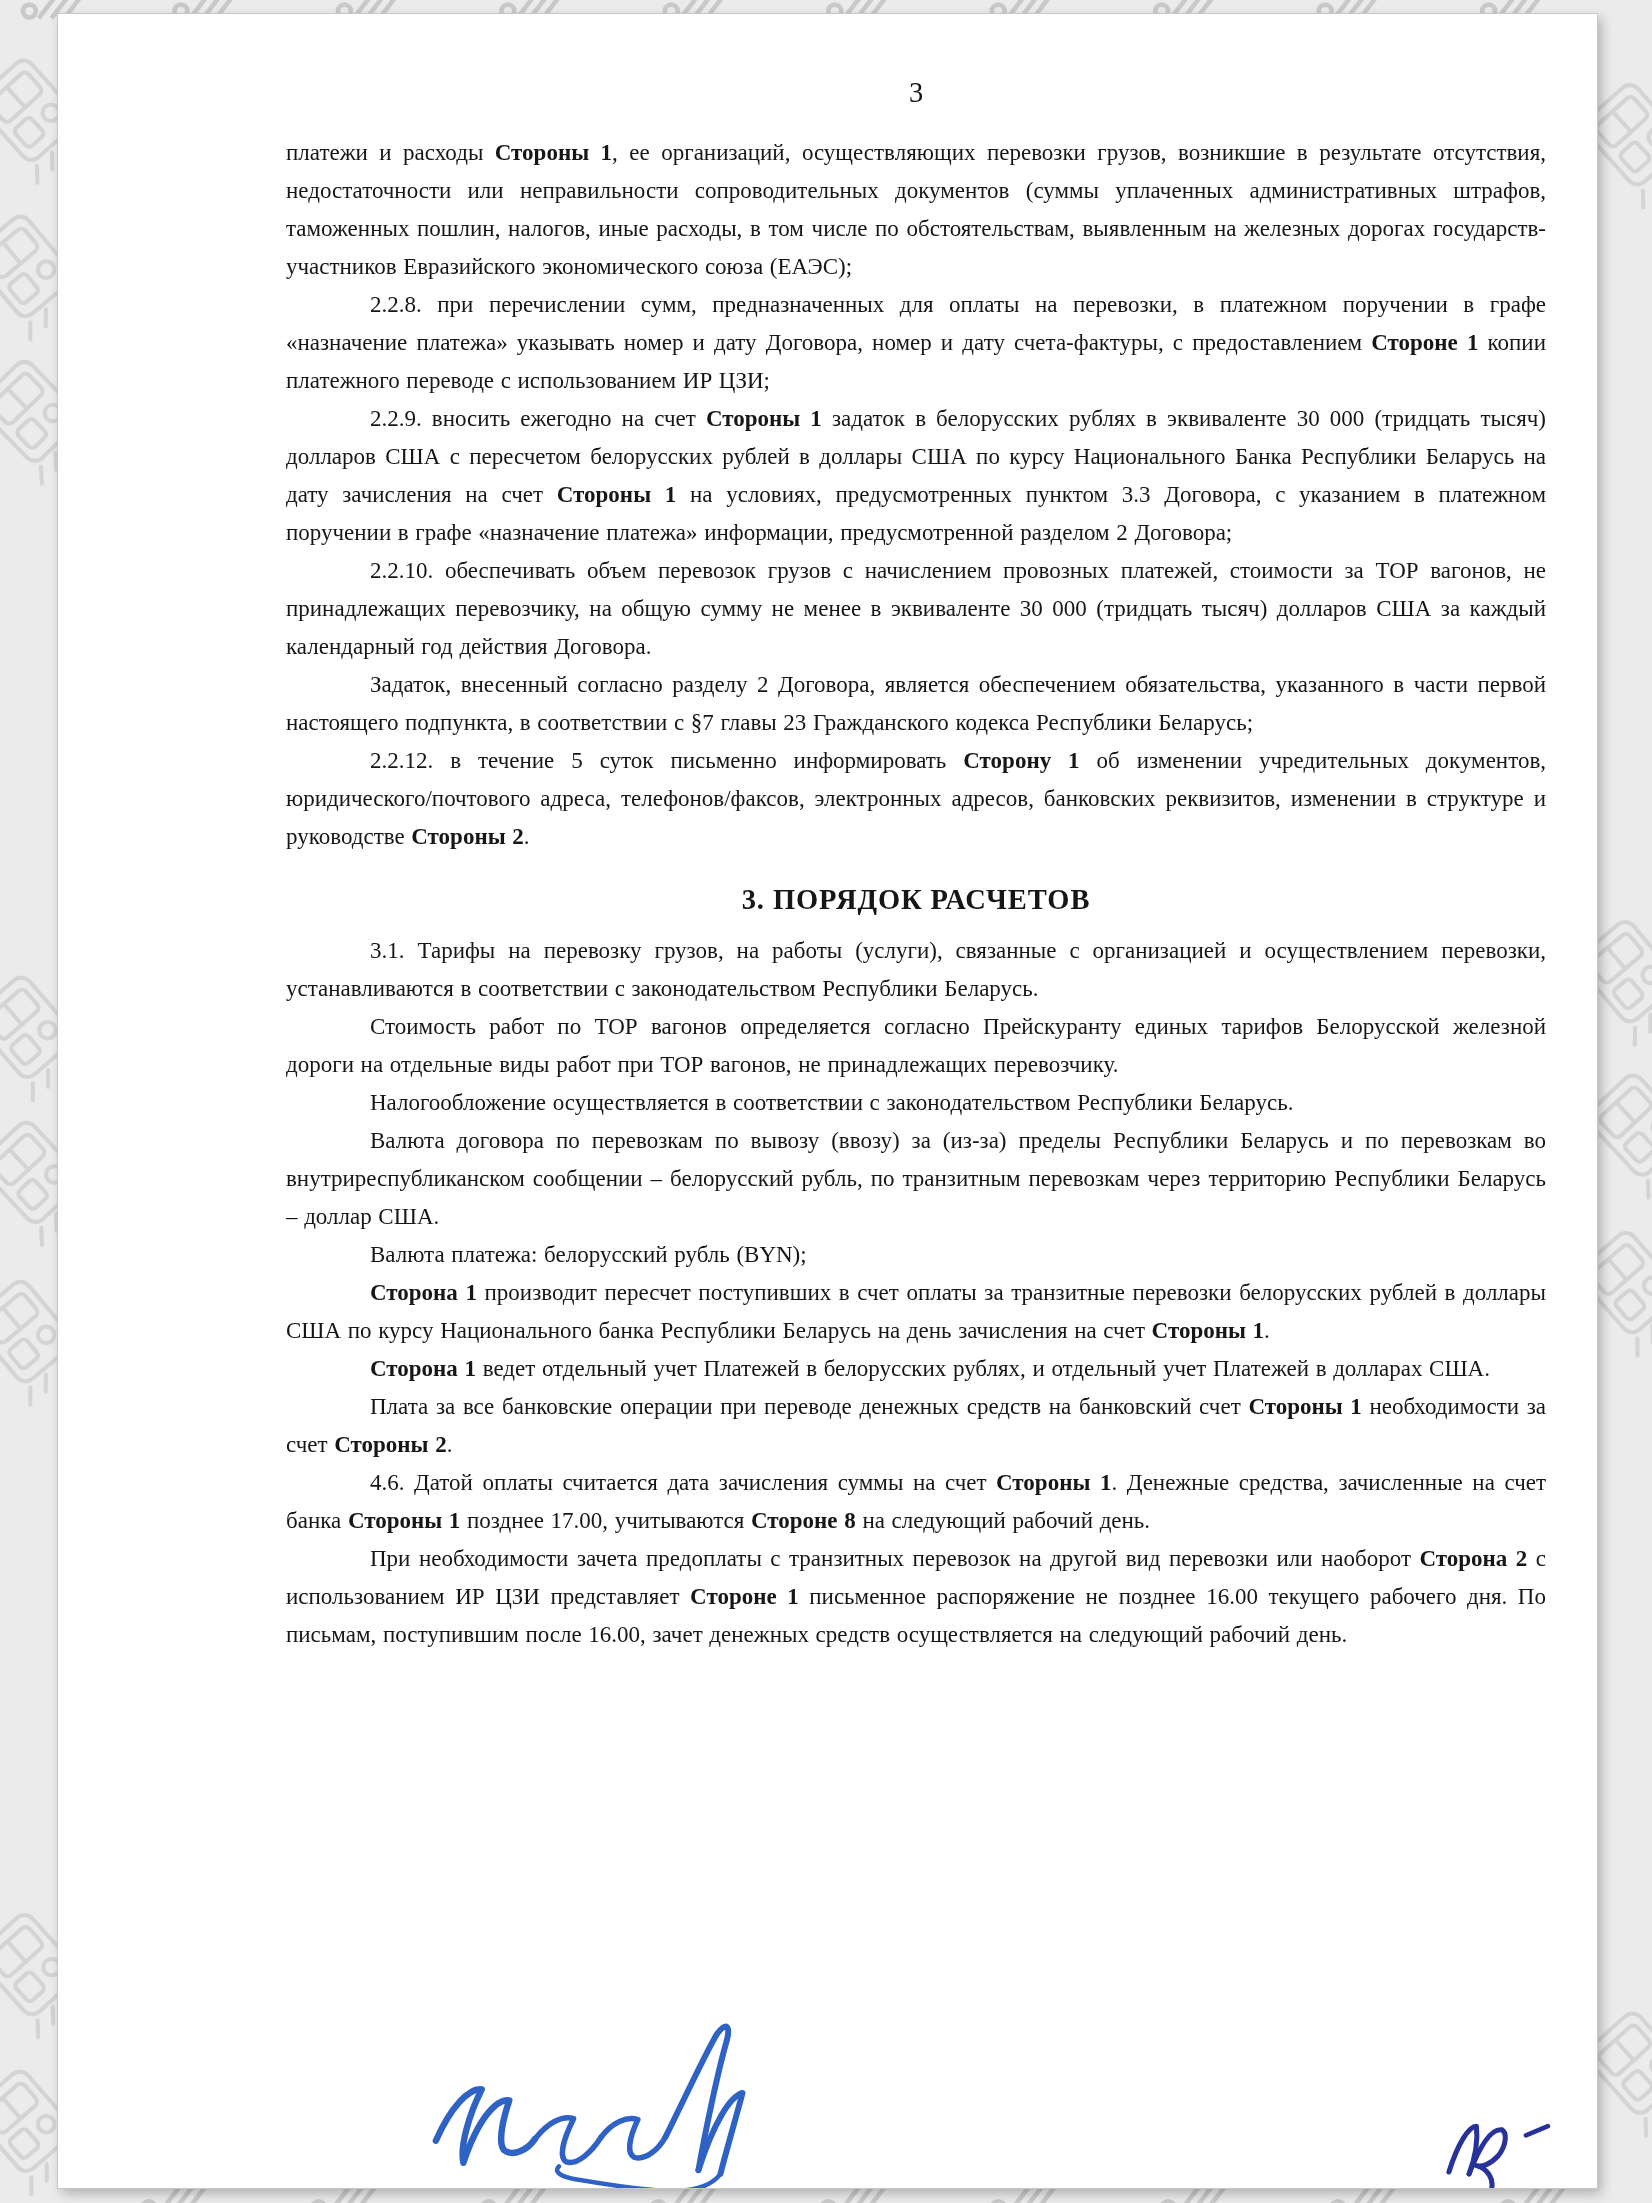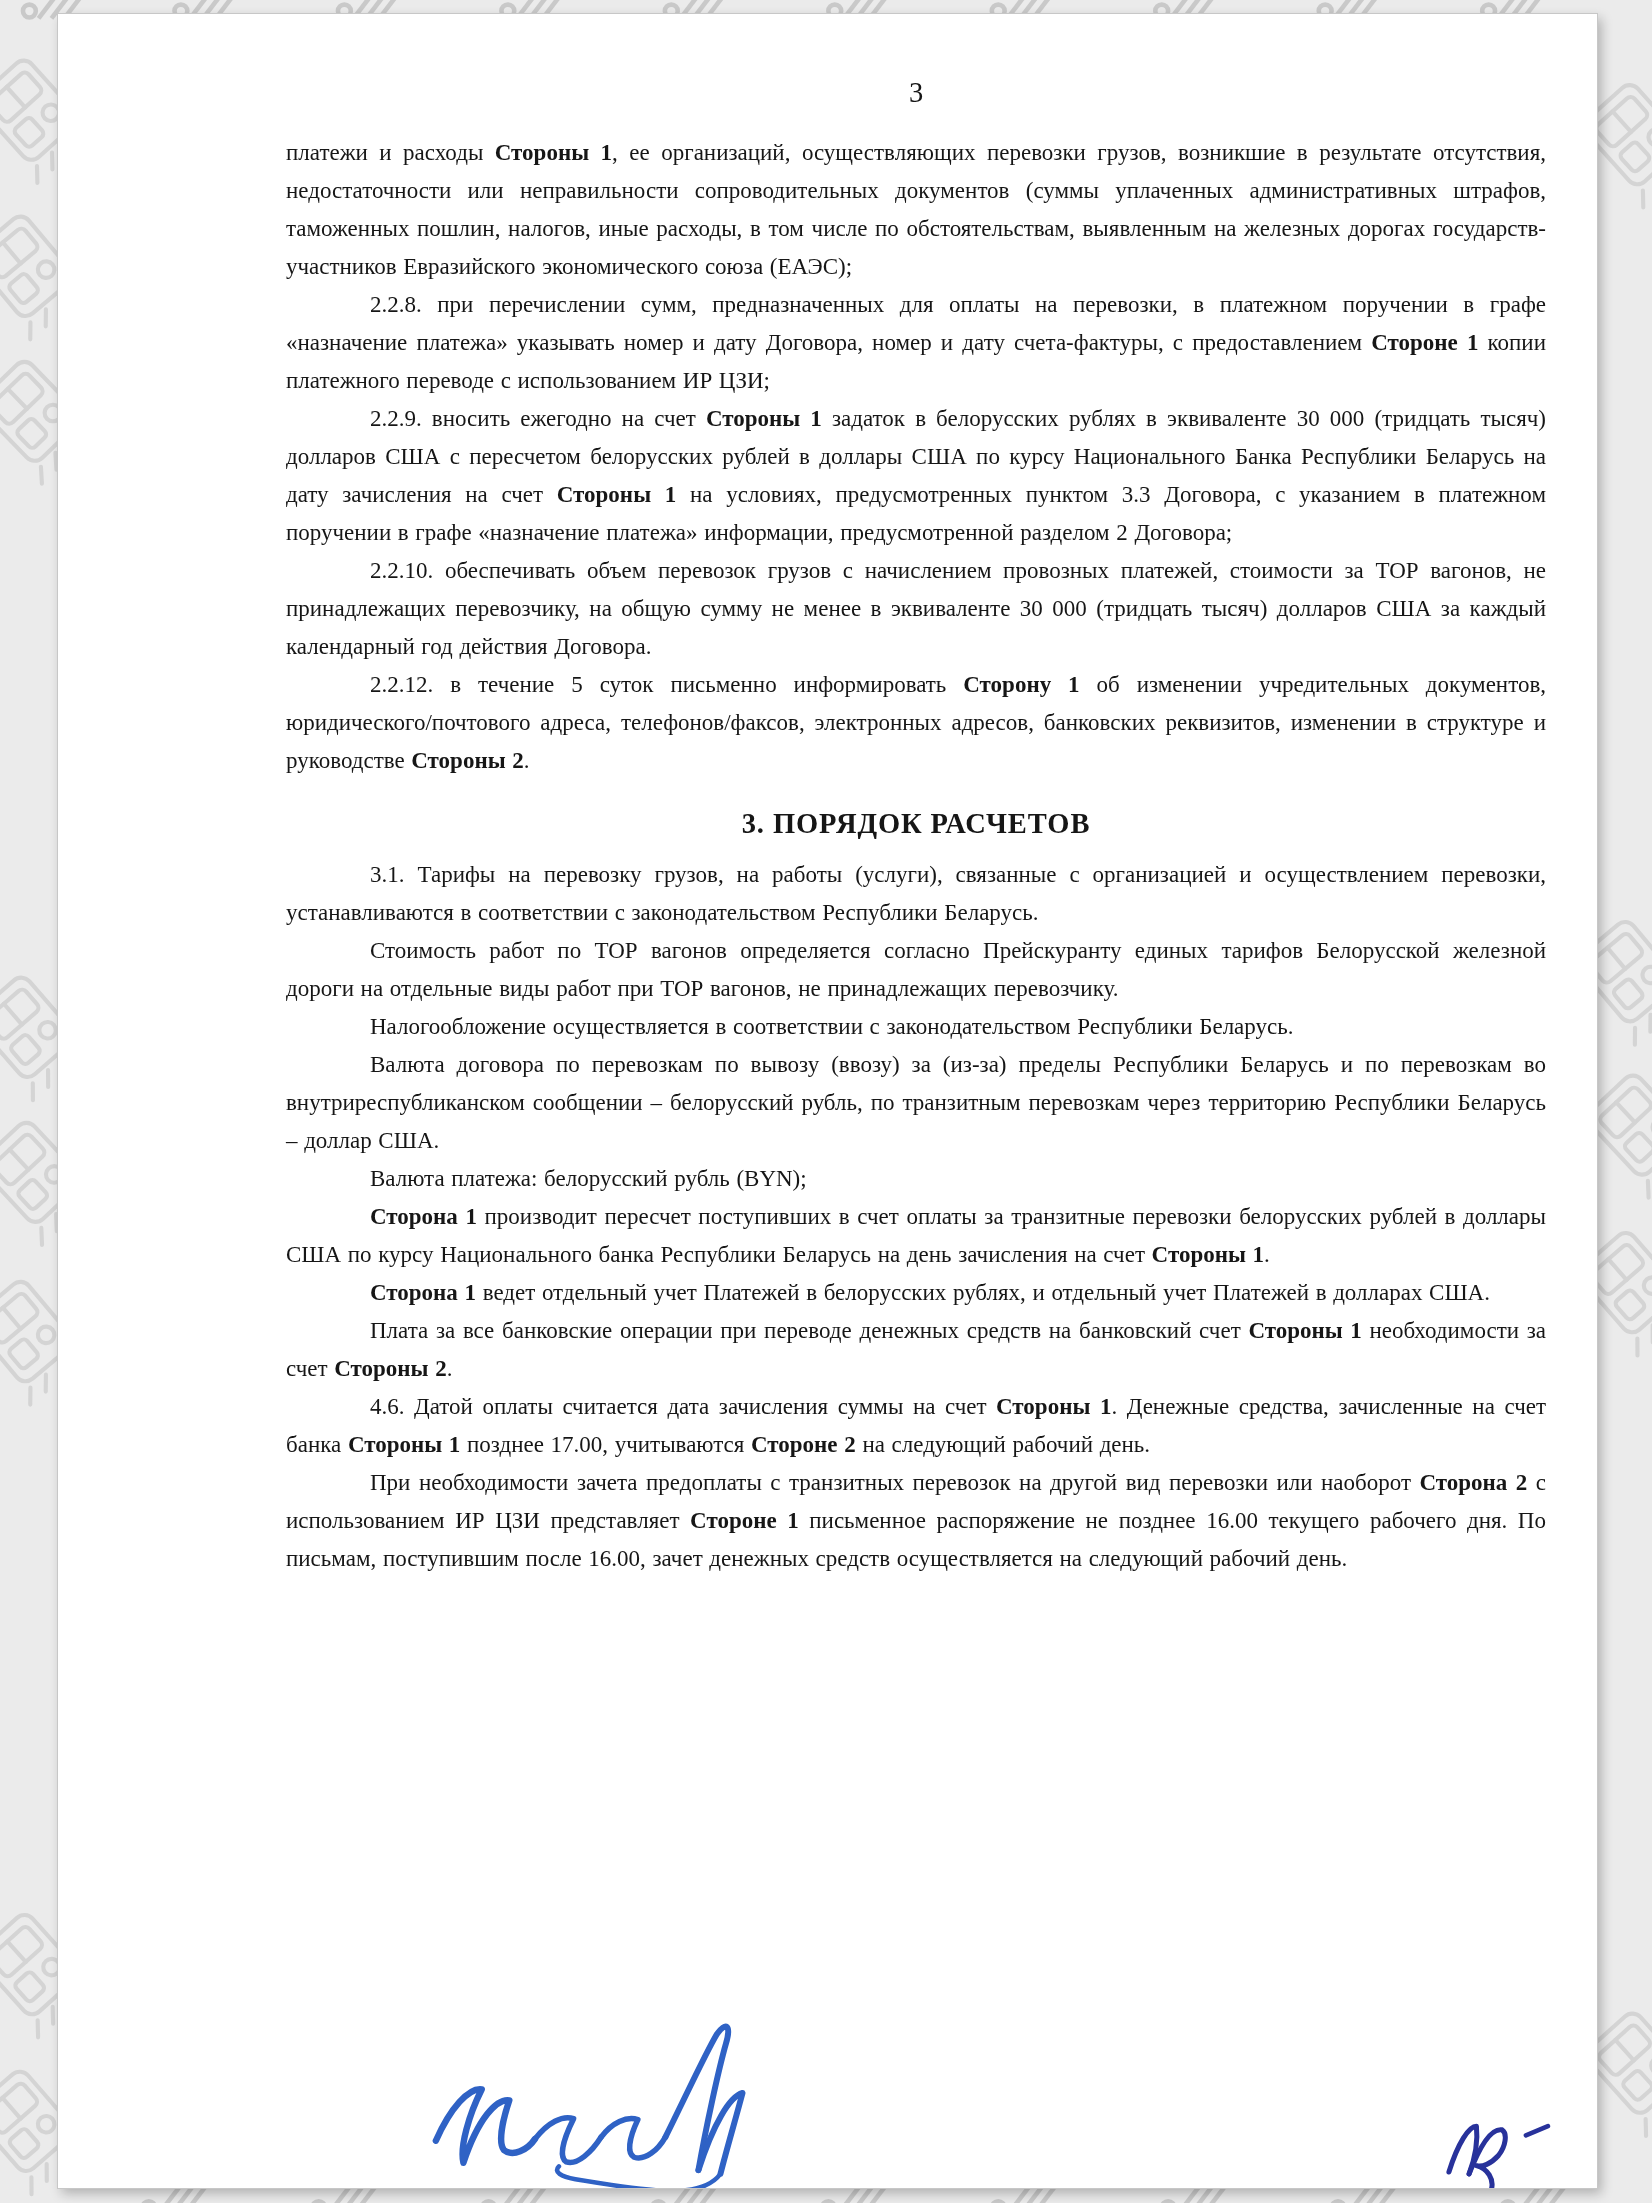--- a/index.html
+++ b/index.html
@@ -128,31 +128,32 @@
   </svg>
 
   <div id="paper">
     <div id="content">
       <p class="pagenum">3</p>
 
     <p class="para noind"><span>платежи и расходы </span><span class="b">Стороны 1</span><span>, ее организаций, осуществляющих перевозки грузов, возникшие в результате отсутствия, недостаточности или неправильности сопроводительных документов (суммы уплаченных административных штрафов, таможенных пошлин, налогов, иные расходы, в том числе по обстоятельствам, выявленным на железных дорогах государств-участников Евразийского экономического союза (ЕАЭС);</span></p>
         <p class="para"><span>2.2.8. при перечислении сумм, предназначенных для оплаты на перевозки, в платежном поручении в графе «назначение платежа» указывать номер и дату Договора, номер и дату счета-фактуры, с предоставлением </span><span class="b">Стороне 1</span><span> копии платежного переводе с использованием ИР ЦЗИ;</span></p>
         <p class="para"><span>2.2.9. вносить ежегодно на счет </span><span class="b">Стороны 1</span><span> задаток в белорусских рублях в эквиваленте 30 000 (тридцать тысяч) долларов США с пересчетом белорусских рублей в доллары США по курсу Национального Банка Республики Беларусь на дату зачисления на счет </span><span class="b">Стороны 1</span><span> на условиях, предусмотренных пунктом 3.3 Договора, с указанием в платежном поручении в графе «назначение платежа» информации, предусмотренной разделом 2 Договора;</span></p>
         <p class="para"><span>2.2.10. обеспечивать объем перевозок грузов с начислением провозных платежей, стоимости за ТОР вагонов, не принадлежащих перевозчику, на общую сумму не менее в эквиваленте 30 000 (тридцать тысяч) долларов США за каждый календарный год действия Договора.</span></p>
+        <p class="para"><span>Задаток, внесенный согласно разделу 2 Договора, является обеспечением обязательства, указанного в части первой настоящего подпункта, в соответствии с §7 главы 23 Гражданского кодекса Республики Беларусь;</span></p>
         <p class="para"><span>2.2.12. в течение 5 суток письменно информировать </span><span class="b">Сторону 1</span><span> об изменении учредительных документов, юридического/почтового адреса, телефонов/факсов, электронных адресов, банковских реквизитов, изменении в структуре и руководстве </span><span class="b">Стороны 2</span><span>.</span></p>
         <p class="heading"><span class="b">3.  ПОРЯДОК РАСЧЕТОВ</span></p>
         <p class="para"><span>3.1. Тарифы на перевозку грузов, на работы (услуги), связанные с организацией и осуществлением перевозки, устанавливаются в соответствии с законодательством Республики Беларусь.</span></p>
         <p class="para"><span>Стоимость работ по ТОР вагонов определяется согласно Прейскуранту единых тарифов Белорусской железной дороги на отдельные виды работ при ТОР вагонов, не принадлежащих перевозчику.</span></p>
         <p class="para"><span>Налогообложение осуществляется в соответствии с законодательством Республики Беларусь.</span></p>
         <p class="para"><span>Валюта договора по перевозкам по вывозу (ввозу) за (из-за) пределы Республики Беларусь и по перевозкам во внутриреспубликанском сообщении – белорусский рубль, по транзитным перевозкам через территорию Республики Беларусь – доллар США.</span></p>
         <p class="para"><span>Валюта платежа: белорусский рубль (BYN);</span></p>
         <p class="para"><span class="b">Сторона 1</span><span> производит пересчет поступивших в счет оплаты за транзитные перевозки белорусских рублей в доллары США по курсу Национального банка Республики Беларусь на день зачисления на счет </span><span class="b">Стороны 1</span><span>.</span></p>
         <p class="para"><span class="b">Сторона 1</span><span> ведет отдельный учет Платежей в белорусских рублях, и отдельный учет Платежей в долларах США.</span></p>
         <p class="para"><span>Плата за все банковские операции при переводе денежных средств на банковский счет </span><span class="b">Стороны 1</span><span> необходимости за счет </span><span class="b">Стороны 2</span><span>.</span></p>
-        <p class="para"><span>4.6. Датой оплаты считается дата зачисления суммы на счет </span><span class="b">Стороны 1</span><span>. Денежные средства, зачисленные на счет банка </span><span class="b">Стороны 1</span><span> позднее 17.00, учитываются </span><span class="b">Стороне 2</span><span> на следующий рабочий день.</span></p>
+        <p class="para"><span>4.6. Датой оплаты считается дата зачисления суммы на счет </span><span class="b">Стороны 1</span><span>. Денежные средства, зачисленные на счет банка </span><span class="b">Стороны 1</span><span> позднее 17.00, учитываются </span><span class="b">Стороне 8</span><span> на следующий рабочий день.</span></p>
         <p class="para"><span>При необходимости зачета предоплаты с транзитных перевозок на другой вид перевозки или наоборот </span><span class="b">Сторона 2</span><span> с использованием ИР ЦЗИ представляет </span><span class="b">Стороне 1</span><span> письменное распоряжение не позднее 16.00 текущего рабочего дня. По письмам, поступившим после 16.00, зачет денежных средств осуществляется на следующий рабочий день.</span></p>
       </div>
 
     <svg class="sig" style="left:365px;top:1998px" width="404" height="184" viewBox="0 0 440 200" xmlns="http://www.w3.org/2000/svg" aria-hidden="true">
       <g fill="none" stroke="#2f62c5" stroke-width="6" stroke-linecap="round" stroke-linejoin="round">
         <path d="M14,140 C30,104 50,82 64,84 C50,112 40,146 44,164 C60,116 80,94 94,96 C86,120 82,142 88,150 C98,158 114,150 122,138" stroke-width="7"></path>
         <path d="M122,138 C136,120 152,112 164,116 C152,140 148,158 156,163 C168,167 184,152 194,136"></path>
         <path d="M194,136 C206,120 222,113 234,117 C224,138 222,154 230,158 C242,162 256,150 264,136"></path>
         <path d="M264,136 C284,96 308,44 320,24 C330,10 336,14 330,34 C322,62 308,126 300,172" stroke-width="6.5"></path>
         <path d="M300,172 C316,122 334,92 348,88 C340,118 330,152 324,176" stroke-width="6.5"></path>

